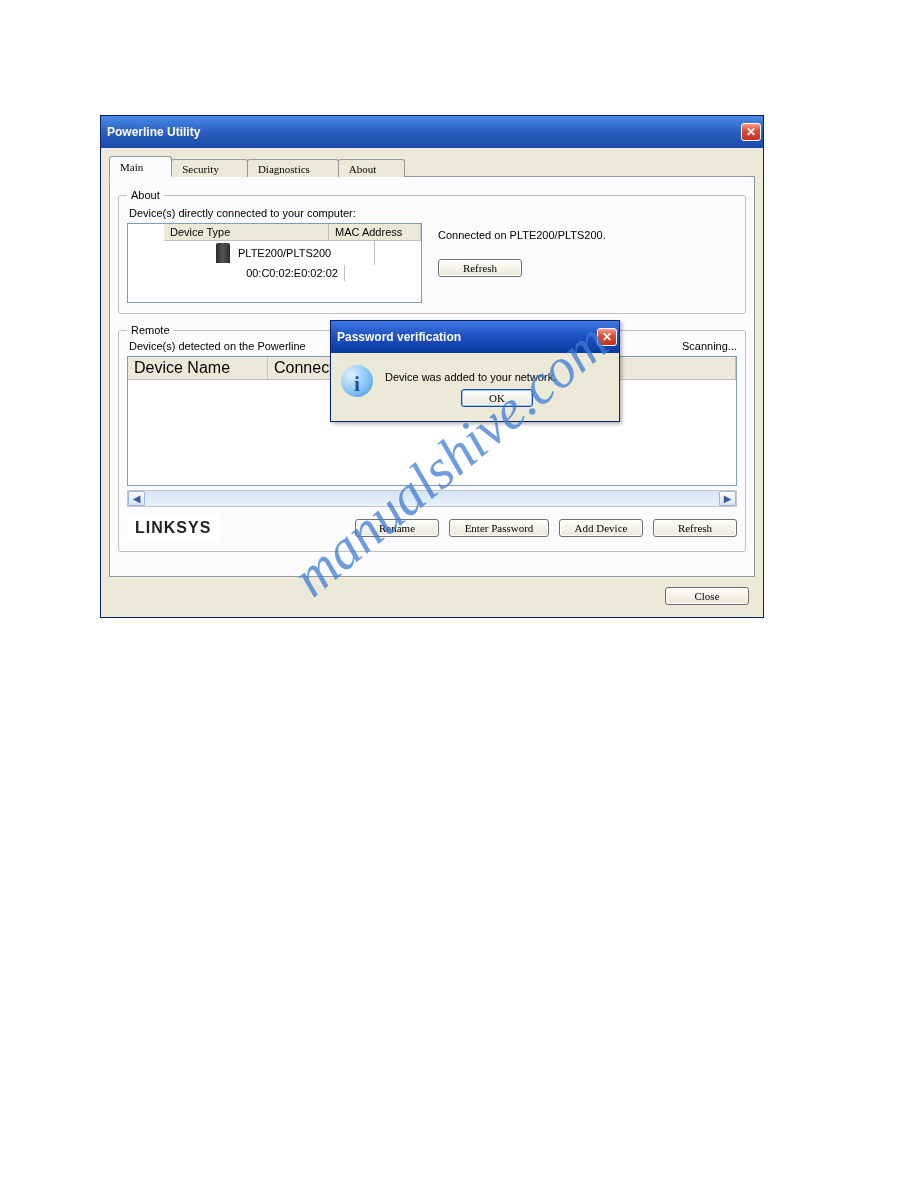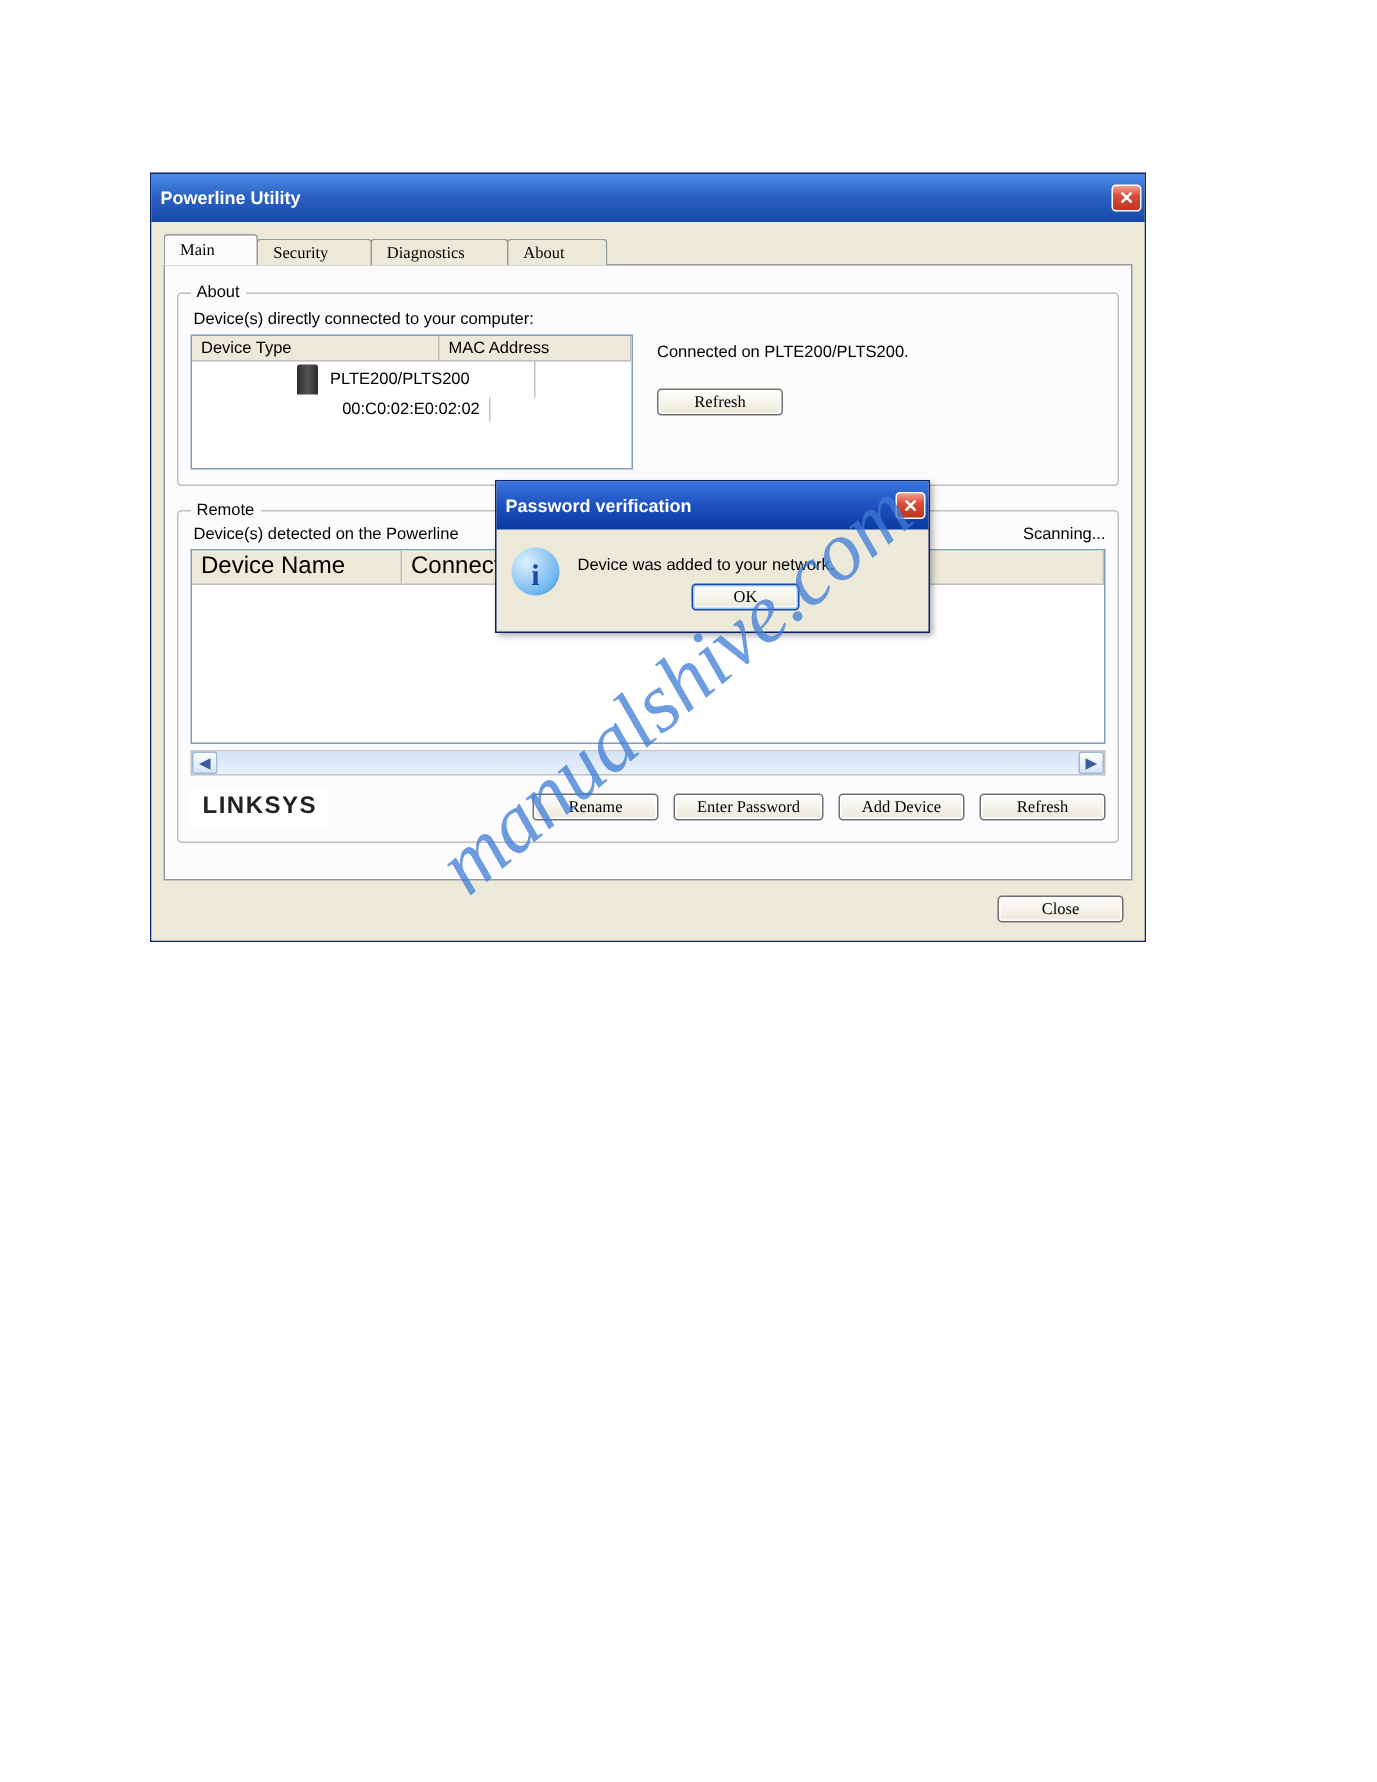--- a/index.html
+++ b/index.html
@@ -92,23 +92,24 @@
     padding: 0 4px;
     font-size: 11px;
     color: #000;
   }
   .local-caption {
     margin: 2px 0 4px 2px;
   }
   .local-row { display: flex; gap: 12px; }
   .local-list {
     width: 295px;
-    height: 90px;
+    height: 80px;
     background: #fff;
     border: 1px solid #7f9db9;
+    padding-left: 36px;
   }
   .list-header {
     display: flex;
     background: #ece9d8;
     border-bottom: 1px solid #c0c0c0;
   }
   .list-header > div, .list-row > div {
     padding: 2px 6px;
     border-right: 1px solid #c0c0c0;
     font-size: 11px;

